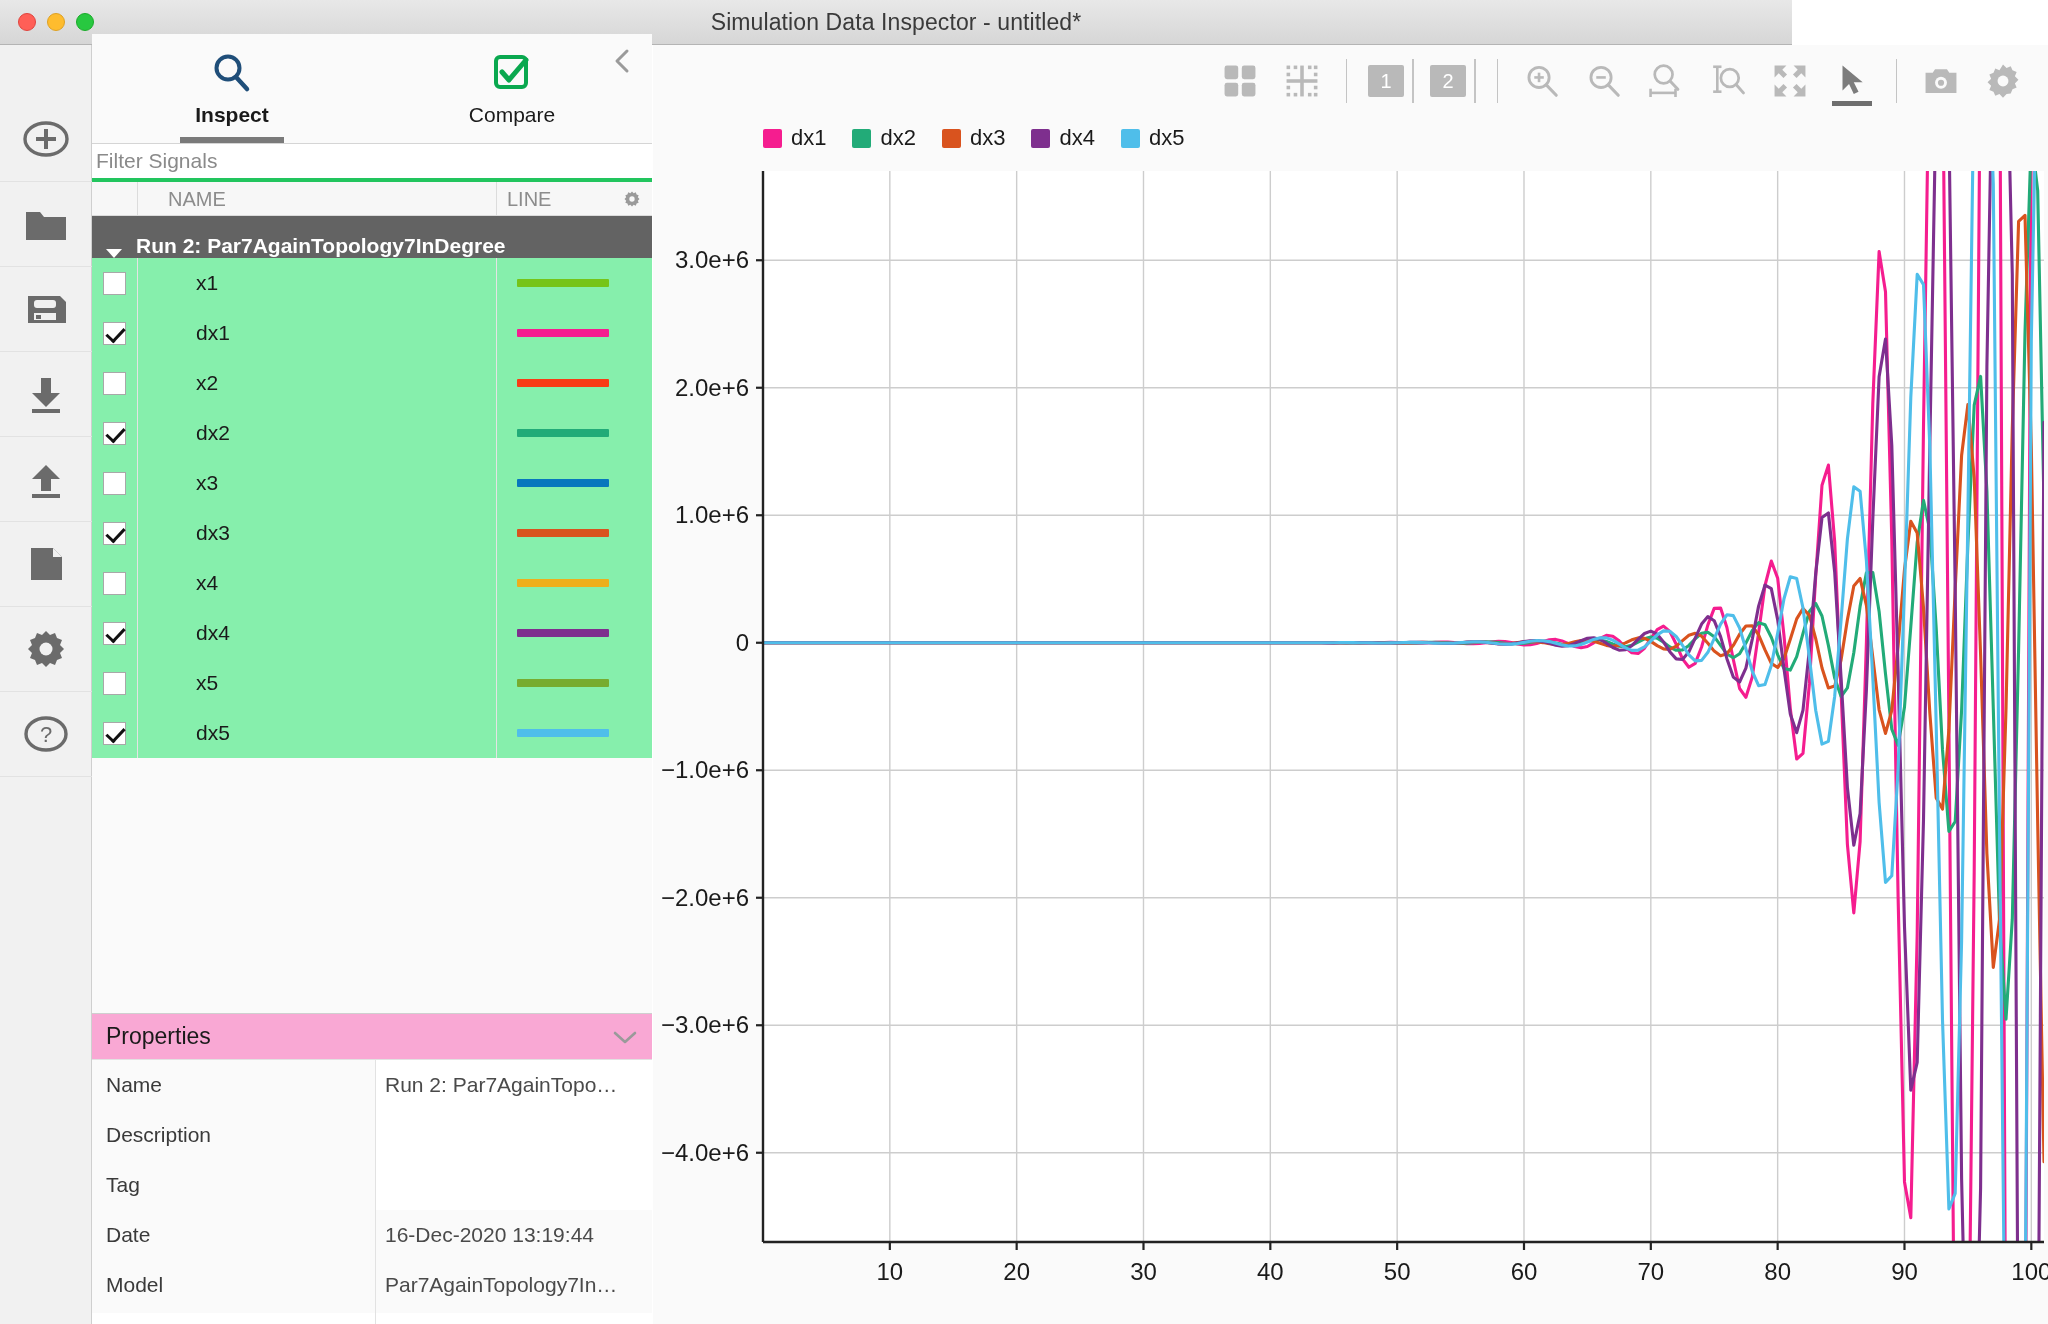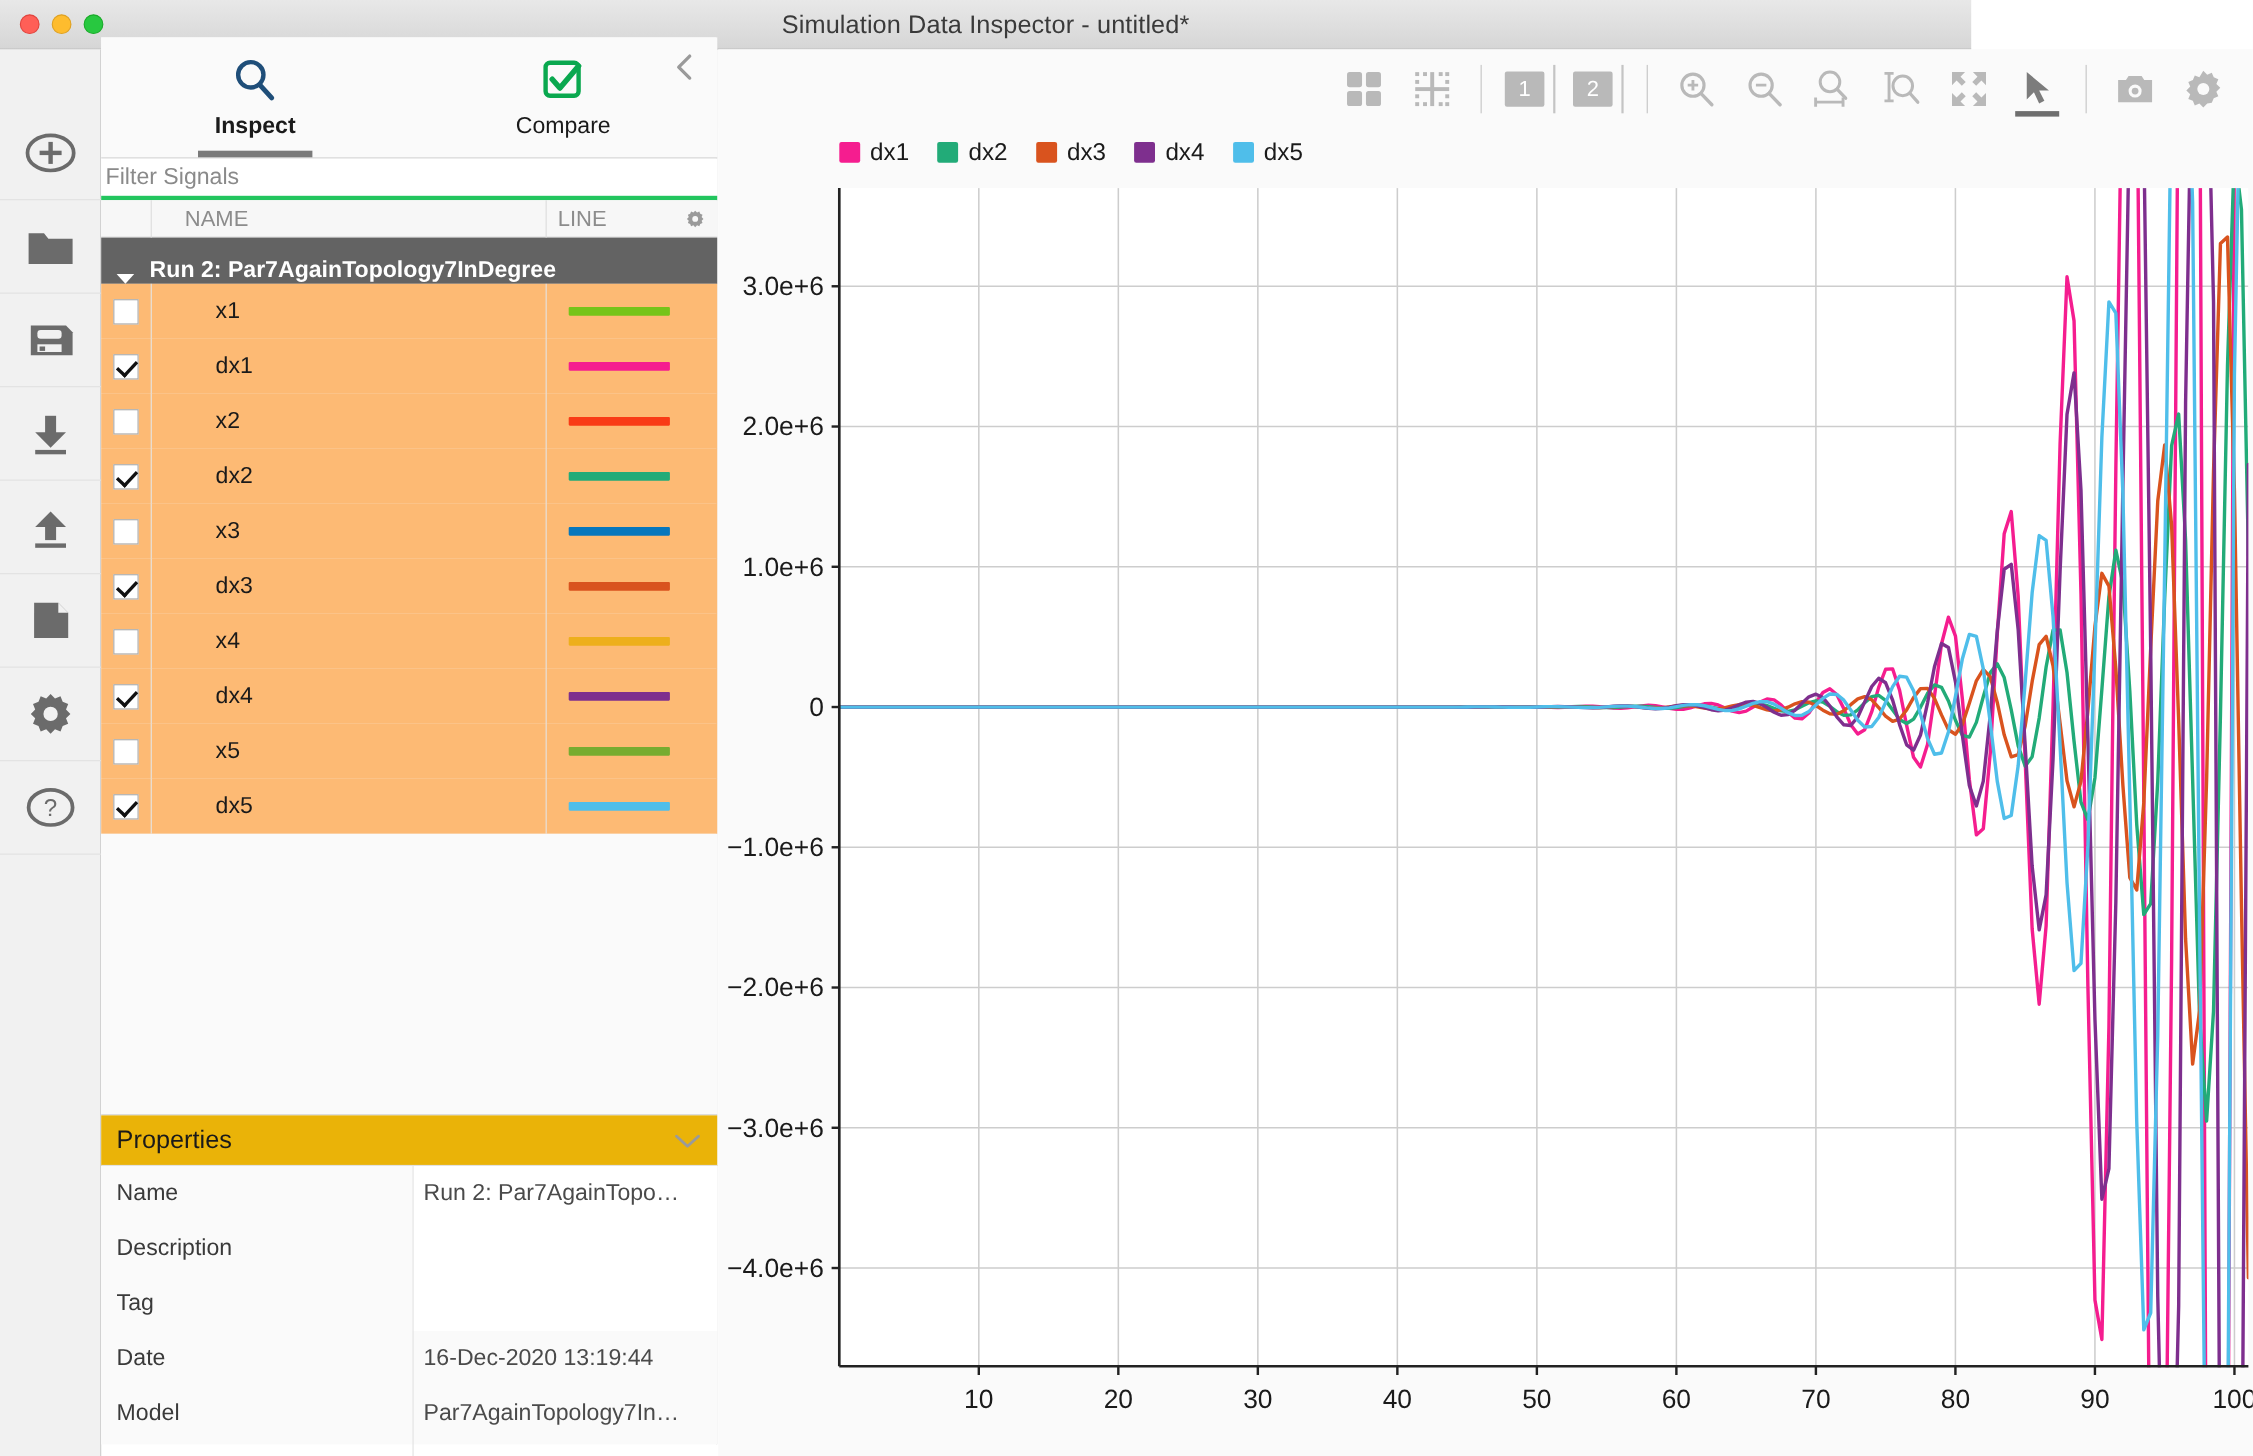--- a/index.html
+++ b/index.html
@@ -85,21 +85,21 @@
     width: 560px; height: 42px; background: #636363; display: flex; align-items: flex-end;
     color: #ffffff; font-size: 21px; font-weight: bold; padding-left: 14px; cursor: default;
   }
   #run-caret {
     width: 0; height: 0; border-left: 8px solid transparent; border-right: 8px solid transparent;
     border-top: 9px solid #ffffff; margin-right: 14px;
   }
 
   .sig-row {
     width: 560px; height: 50px; display: flex; align-items: center;
-    background: #fdba74; cursor: default;
+    background: #86efac; cursor: default;
   }
   .sig-check-cell { width: 46px; display: flex; align-items: center; justify-content: center;
                     border-right: 1px solid #e4e4e4; height: 50px; }
   .cb {
     width: 23px; height: 23px; border: 1.5px solid #a8a8a8; background: #ffffff;
     display: flex; align-items: center; justify-content: center; position: relative;
   }
   .cb.checked::after {
     content: ""; position: absolute; left: 6px; top: 1px; width: 8px; height: 15px;
     border: solid #111; border-width: 0 3px 3px 0; transform: rotate(43deg);
@@ -111,21 +111,21 @@
 
   #sig-list-fill { width: 560px; background: #fafafa; }
 
   
   #props {
     position: absolute; left: 0; bottom: 0; width: 560px; height: 300px; background: #fafafa;
     border-top: 1px solid #cfcfcf;
   }
   #props-header {
     height: 46px; display: flex; align-items: center; justify-content: space-between;
-    padding: 0 14px 0 14px; border-bottom: 1px solid #e2e2e2; background: #eab308; cursor: default; gap: 24px;
+    padding: 0 14px 0 14px; border-bottom: 1px solid #e2e2e2; background: #f9a8d4; cursor: default; gap: 24px;
   }
   #props-title { font-size: 23px; color: #1a1a1a; }
   #props-body { position: relative; }
   .prop-row { display: flex; height: 50px; align-items: center; }
   .prop-key { width: 283px; padding-left: 14px; font-size: 21px; color: #3a3a3a; }
   .prop-val { flex: 1; padding-left: 10px; font-size: 21px; color: #4a4a4a;
               white-space: nowrap; overflow: hidden; }
   .prop-col-bg {
     position: absolute; left: 283px; top: 0; width: 277px; height: 150px; background: #ffffff;
     border-left: 1px solid #e2e2e2;

